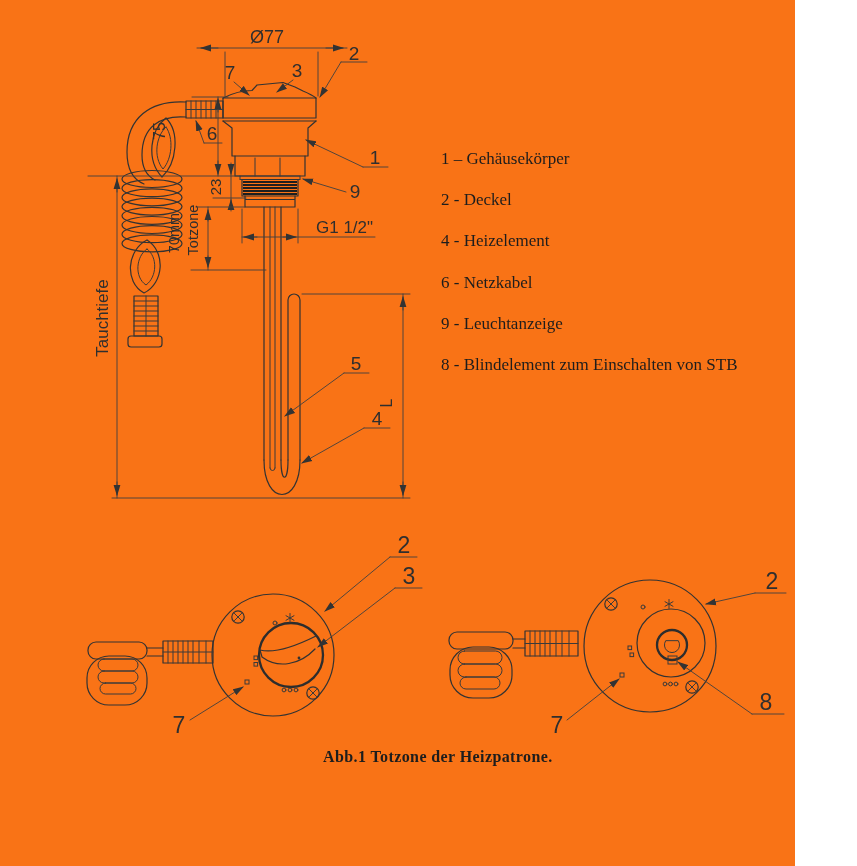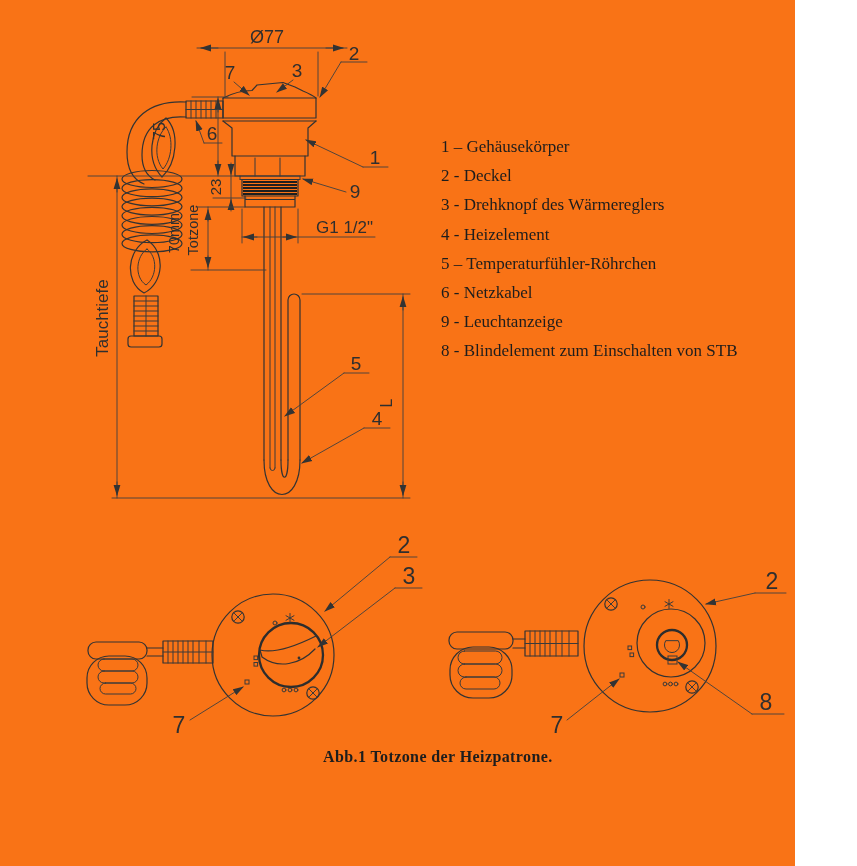--- a/index.html
+++ b/index.html
@@ -9,21 +9,21 @@
   
   .ol{fill:none;stroke:#333;stroke-width:1.2;stroke-linecap:round;stroke-linejoin:round;}
   .tn{fill:none;stroke:#3a3a3a;stroke-width:1;stroke-linecap:round;}
   .dm{fill:none;stroke:#404040;stroke-width:0.9;stroke-linecap:round;}
   .bd{fill:none;stroke:#2d2d2d;stroke-width:2.3;}
   .hv{stroke:#1f1f1f;stroke-width:2;}
   text.d{fill:#2f2f2f;font-family:"Liberation Sans",sans-serif;}
   
   .legend{position:absolute;left:441px;top:132px;font-family:"Liberation Serif",serif;
           font-size:17px;color:#1d1d1d;}
-  .legend-item{height:29.2px;line-height:29.2px;white-space:nowrap;}
+  .legend-item{height:29.2px;line-height:29.2px;white-space:nowrap;margin-top:12px;}
   .caption{position:absolute;font-family:"Liberation Serif",serif;font-weight:600;
            color:#1d1d1d;letter-spacing:0.4px;font-size:16px;white-space:nowrap;}
   .caption-fig{left:323px;top:748px;}
   .caption-tab{left:305px;top:831px;}
 </style>
 </head>
 <body>
 
 <div class="page">
 
@@ -154,23 +154,21 @@
       <text class="d" x="356" y="370" font-size="19" text-anchor="middle">5</text>
       <path class="dm" d="M344,373 L369,373 M344,373 L285,416" marker-end="url(#ar)"></path>
       <text class="d" x="377" y="425" font-size="19" text-anchor="middle">4</text>
       <path class="dm" d="M364,428 L390,428 M364,428 L302,463" marker-end="url(#ar)"></path>
     </g>
   </svg>
 
   <div class="legend">
     <div class="legend-item">1 – Gehäusekörper</div>
     <div class="legend-item">2 - Deckel</div>
-    <div class="legend-item">3 - Drehknopf des Wärmereglers</div>
     <div class="legend-item">4 - Heizelement</div>
-    <div class="legend-item">5 – Temperaturfühler-Röhrchen</div>
     <div class="legend-item">6 - Netzkabel</div>
     <div class="legend-item">9 - Leuchtanzeige</div>
     <div class="legend-item">8 - Blindelement zum Einschalten von STB</div>
   </div>
 
   <svg class="abs" style="left:60px;top:528px;" width="360" height="212" viewBox="60 528 360 212">
     <g>
       <circle class="ol" cx="273" cy="655" r="61"></circle>
       <circle class="bd" cx="291" cy="655" r="32"></circle>
       <path class="ol" d="M260,650 C272,653 290,649 316,636 M262,657 C278,669 300,665 315,649 M260,650 L262,657"></path>

